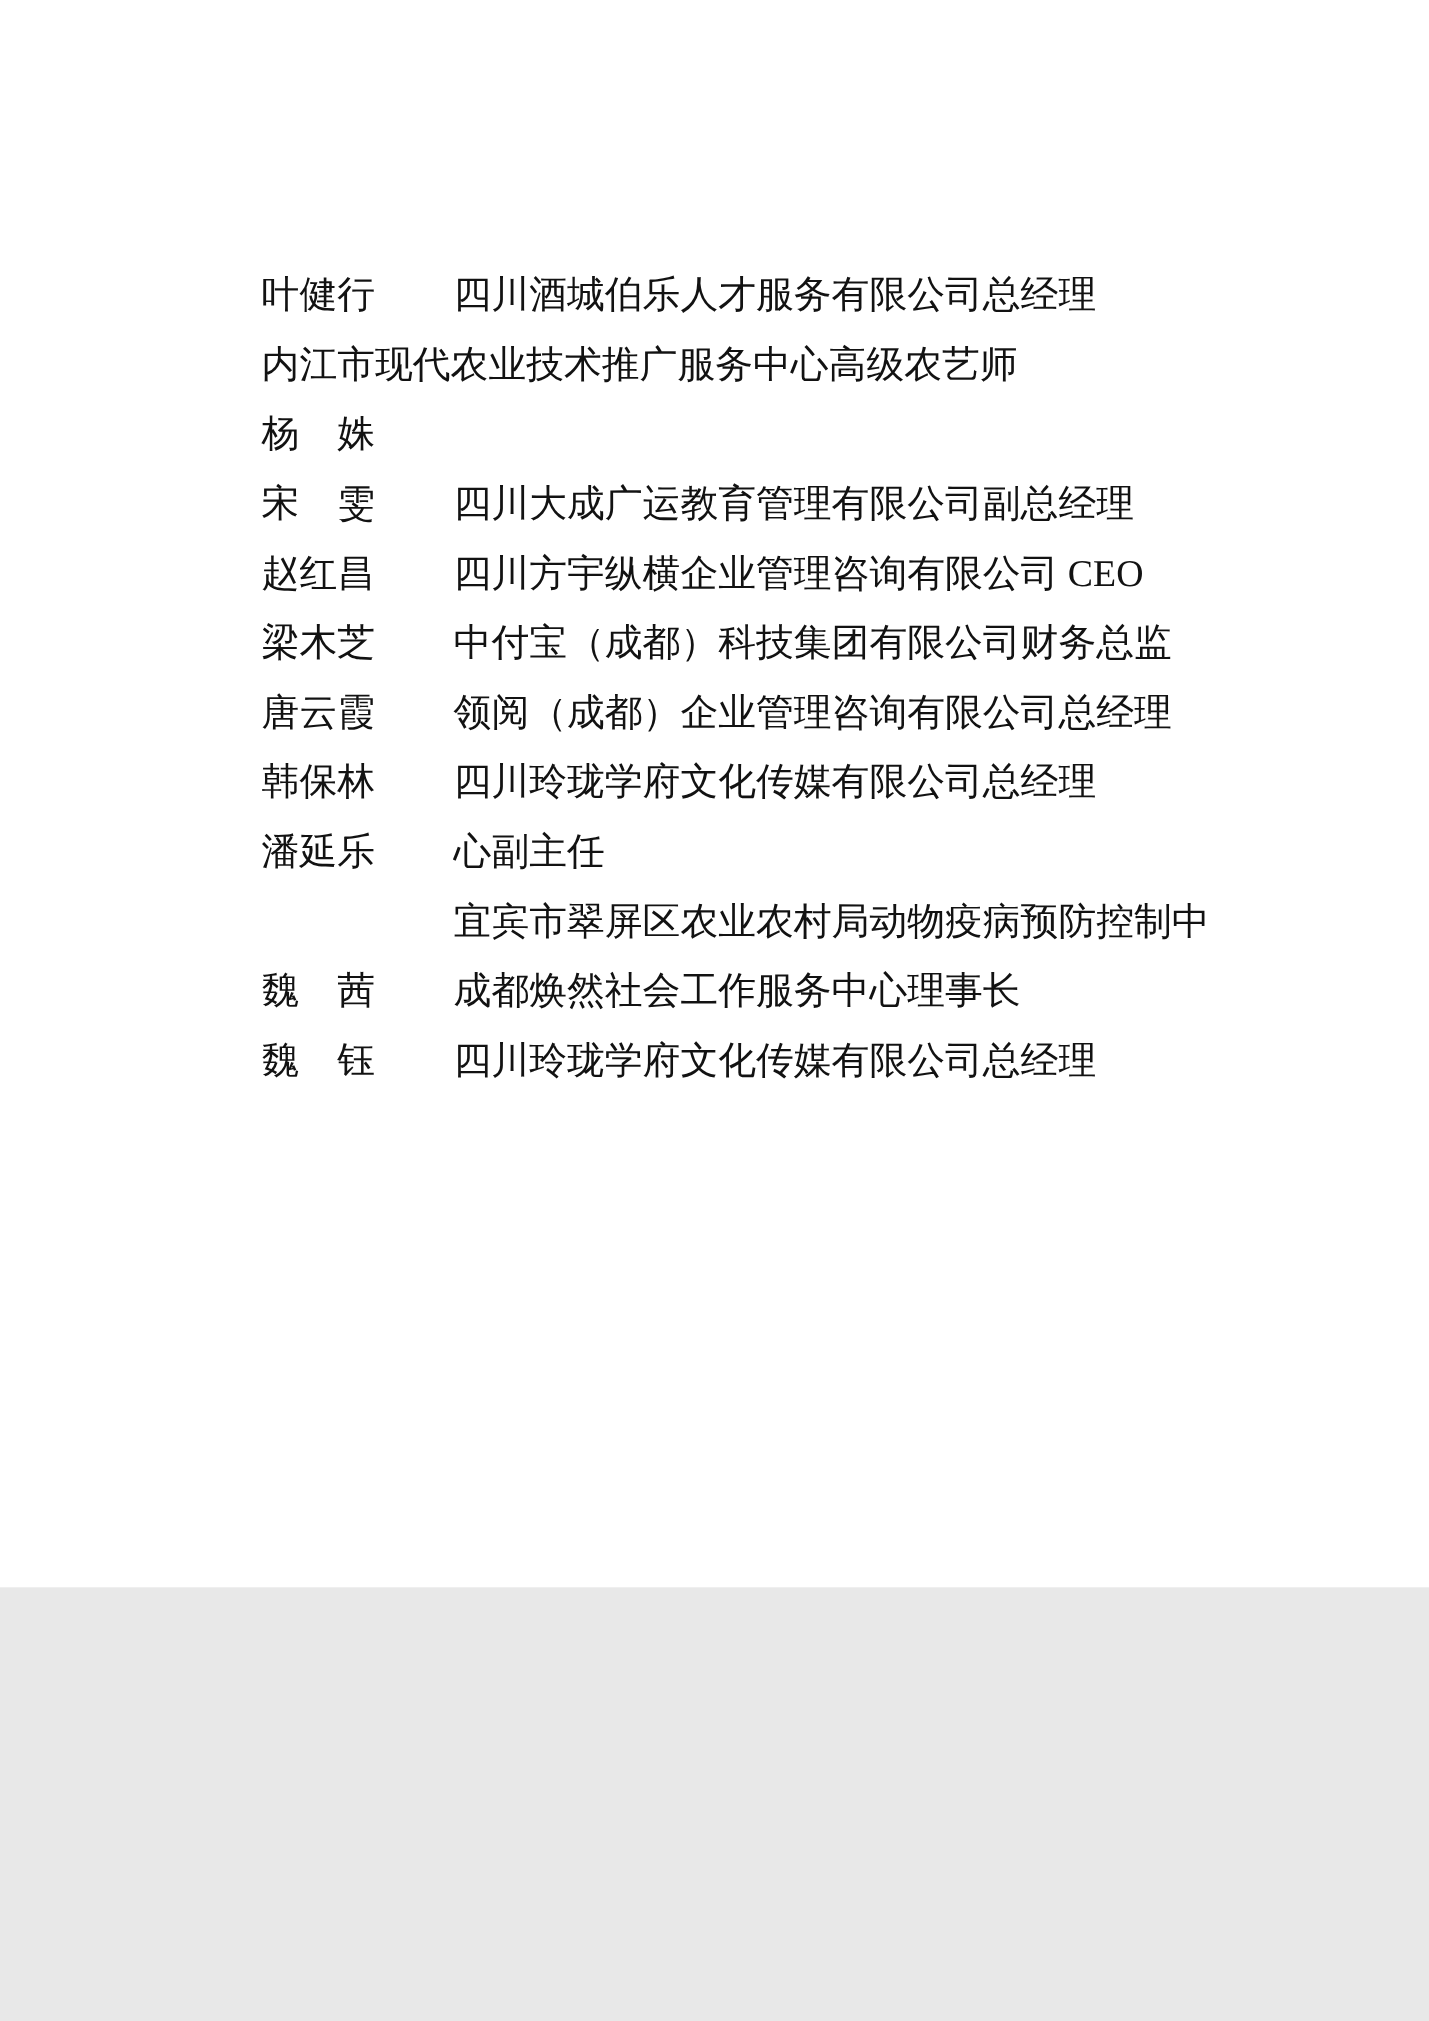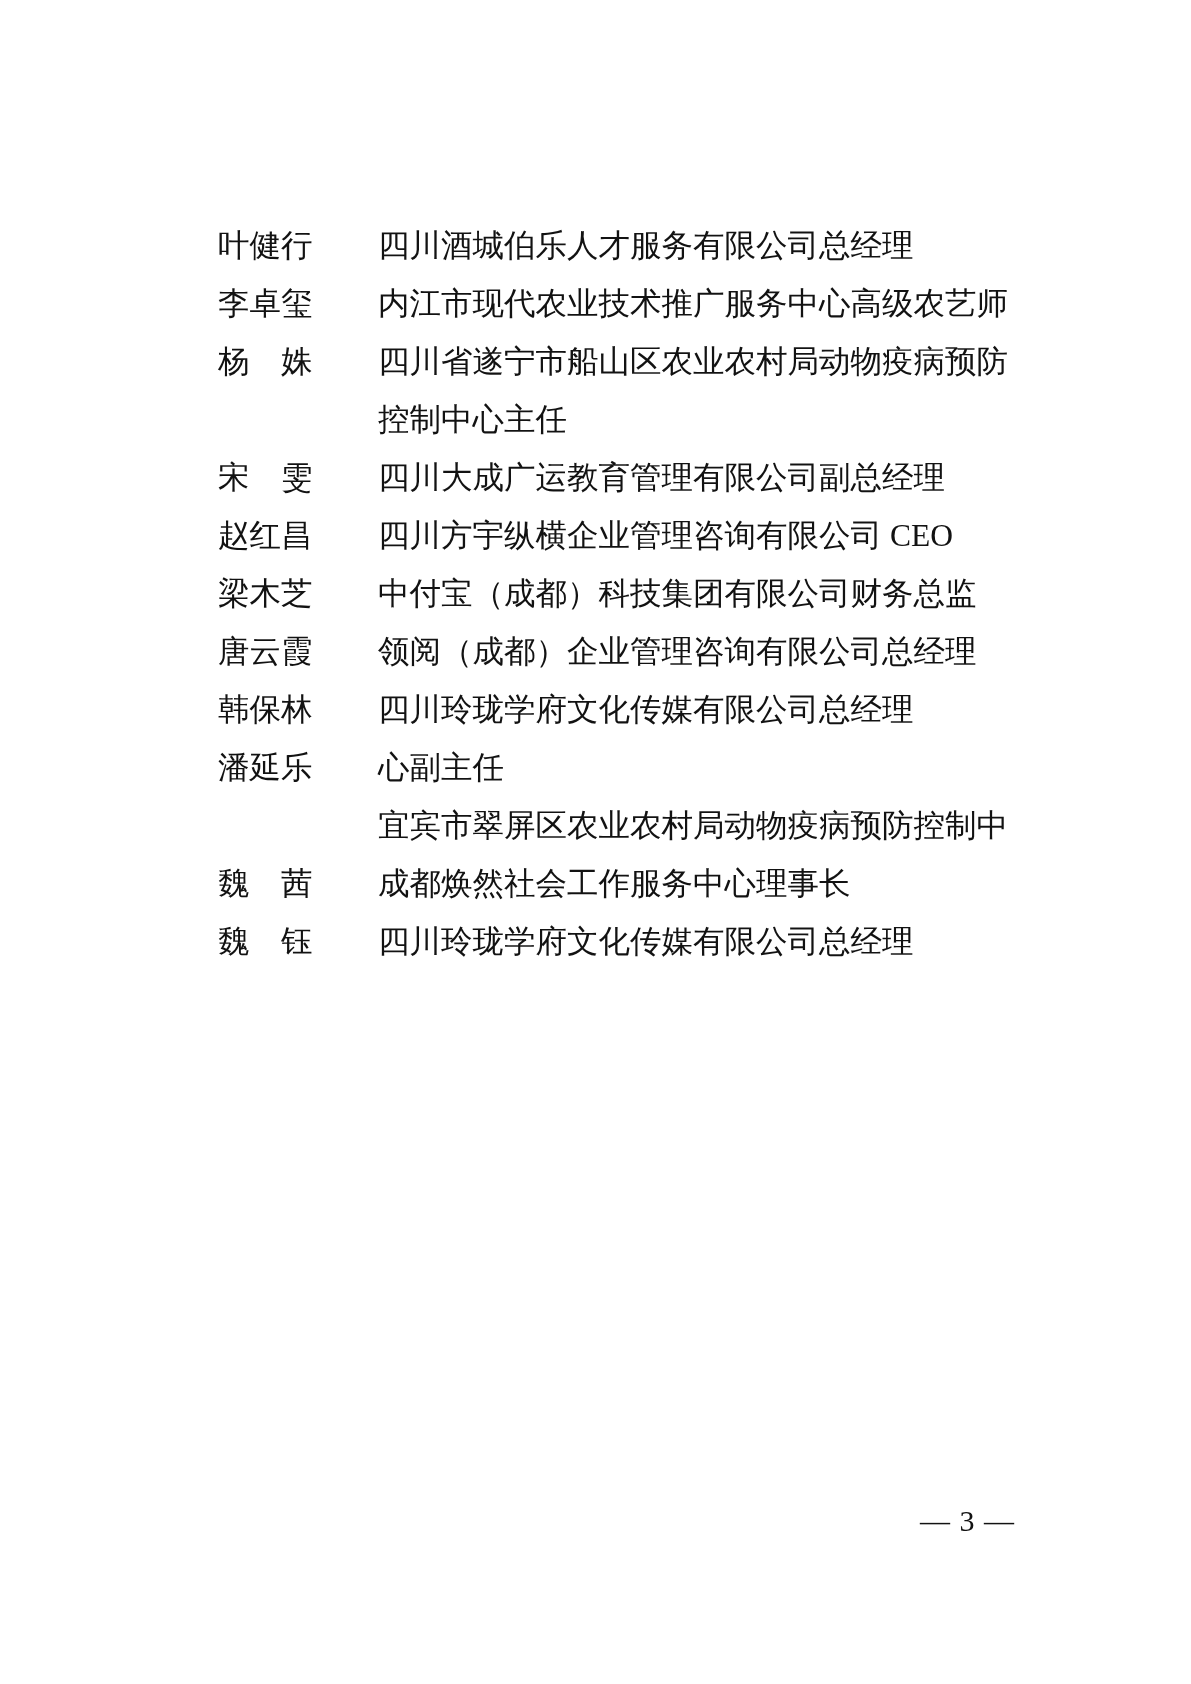--- a/index.html
+++ b/index.html
@@ -3,21 +3,21 @@
 <meta charset="utf-8">
 <style>
   html, body {
     margin: 0;
     padding: 0;
     background: #e8e8e8;
   }
   .page {
     position: relative;
     width: 1191px;
-    height: 1684px;
+    height: 1323px;
     margin: 0 auto;
     background: #ffffff;
     color: #121212;
     font-family: "Liberation Serif", serif;
     overflow: hidden;
   }
   .roster {
     position: absolute;
     left: 218px;
     top: 217px;
@@ -58,32 +58,27 @@
   <div class="roster">
 
     <div class="entry">
       <div class="name-cell">叶健行</div>
       <div class="desc-cell">
         <div class="desc-line">四川酒城伯乐人才服务有限公司总经理</div>
       </div>
     </div>
 
     <div class="entry">
-      <div class="name-cell">李卓玺</div>
       <div class="desc-cell">
         <div class="desc-line">内江市现代农业技术推广服务中心高级农艺师</div>
       </div>
     </div>
 
     <div class="entry">
       <div class="name-cell">杨　姝</div>
-      <div class="desc-cell">
-        <div class="desc-line">四川省遂宁市船山区农业农村局动物疫病预防</div>
-        <div class="desc-line">控制中心主任</div>
-      </div>
     </div>
 
     <div class="entry">
       <div class="name-cell">宋　雯</div>
       <div class="desc-cell">
         <div class="desc-line">四川大成广运教育管理有限公司副总经理</div>
       </div>
     </div>
 
     <div class="entry">

